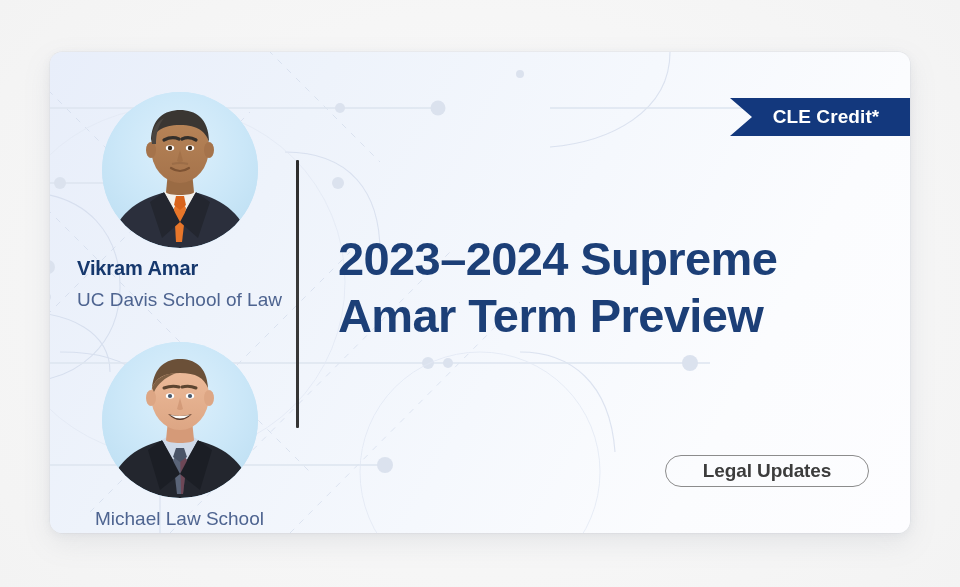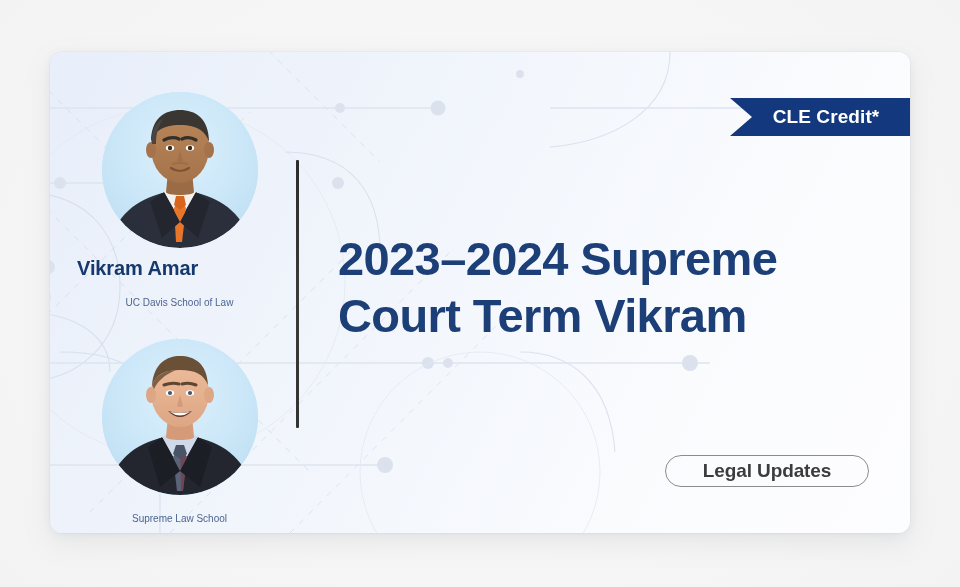--- a/index.html
+++ b/index.html
@@ -74,23 +74,23 @@
     margin-top: 9px;
     text-align: left;
     font-size: 20px;
     font-weight: bold;
     color: #16386d;
     letter-spacing: -0.1px;
     line-height: 1.1;
   }
 
   .speaker-affil {
-    margin-top: 18px;
+    margin-top: 10px;
     text-align: center;
-    font-size: 10px;
+    font-size: 19px;
     font-weight: normal;
     color: #4e6490;
     line-height: 1.2;
   }
 
   .speaker-gap { height: 30px; }
 
   
   .divider {
     position: absolute;
@@ -339,30 +339,30 @@
               <circle cx="88" cy="54" r="2.1" fill="#44566b"></circle>
 
               <path d="M 78 56 L 75 67 q 3 2 6 0 Z" fill="#cf9674" opacity="0.8"></path>
 
               <path d="M 66 72 q 12 12 24 0 q -12 4 -24 0 Z" fill="#5a3a2b"></path>
               <path d="M 68 73 q 10 7 20 0 q -10 2 -20 0 Z" fill="#fdfdfb"></path>
             </g>
           </svg>
         </div>
       </div>
-      <div class="speaker-affil">Supreme Law School</div>
+      <div class="speaker-affil">Michael Law School</div>
     </div>
 
   </div>
 
   <div class="divider"></div>
 
   <div class="title">
     <span class="title-line">2023–2024 Supreme</span>
-    <span class="title-line">Court Term Vikram</span>
+    <span class="title-line">Amar Term Preview</span>
   </div>
 
   <div class="ribbon">
     <span class="ribbon-label">CLE Credit*</span>
   </div>
 
   <div class="pill">
     <span class="pill-label">Legal Updates</span>
   </div>
 

